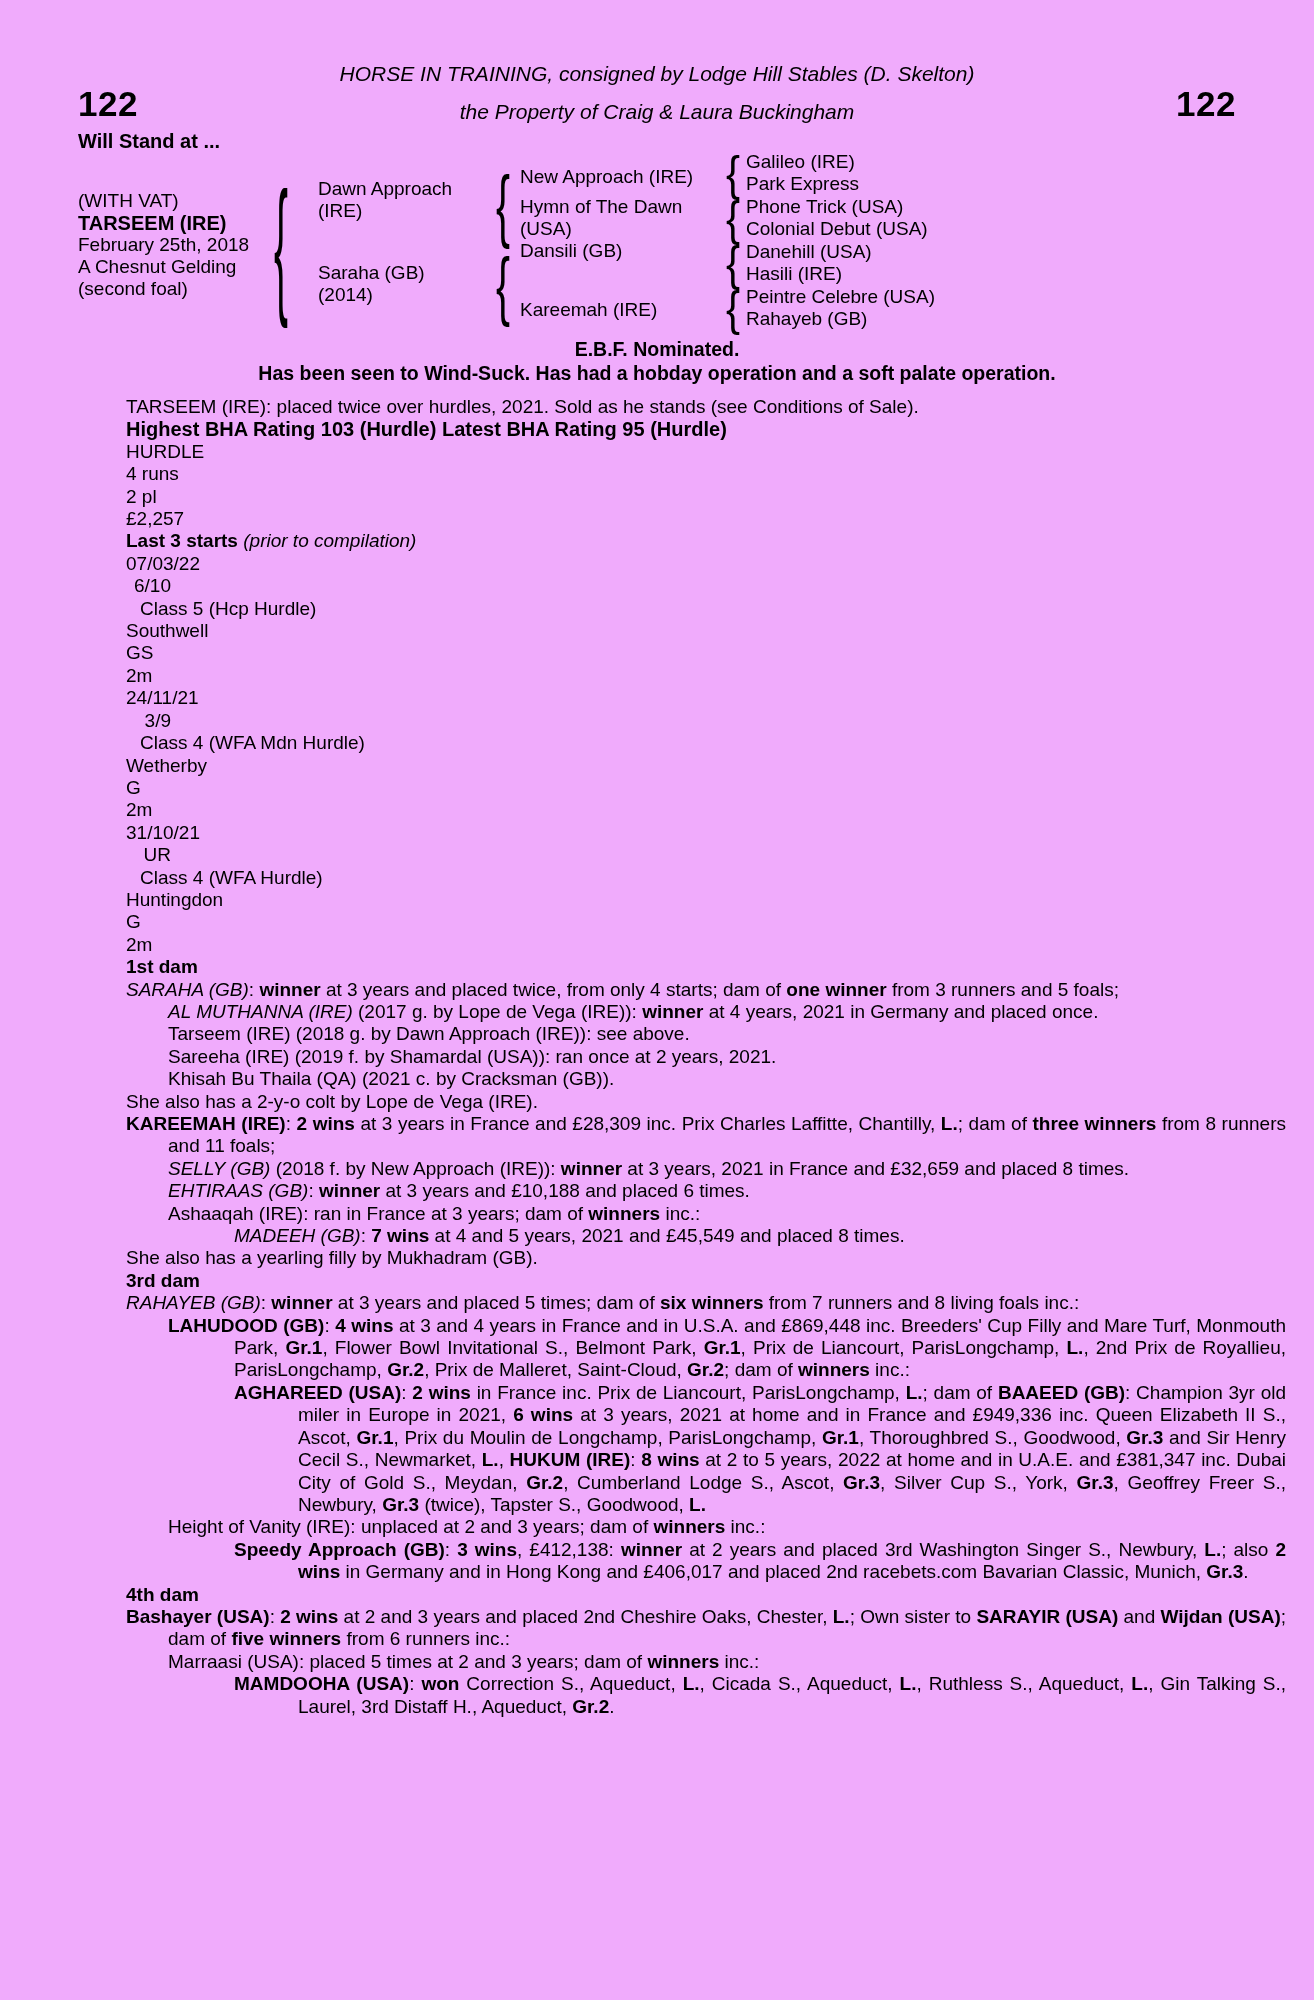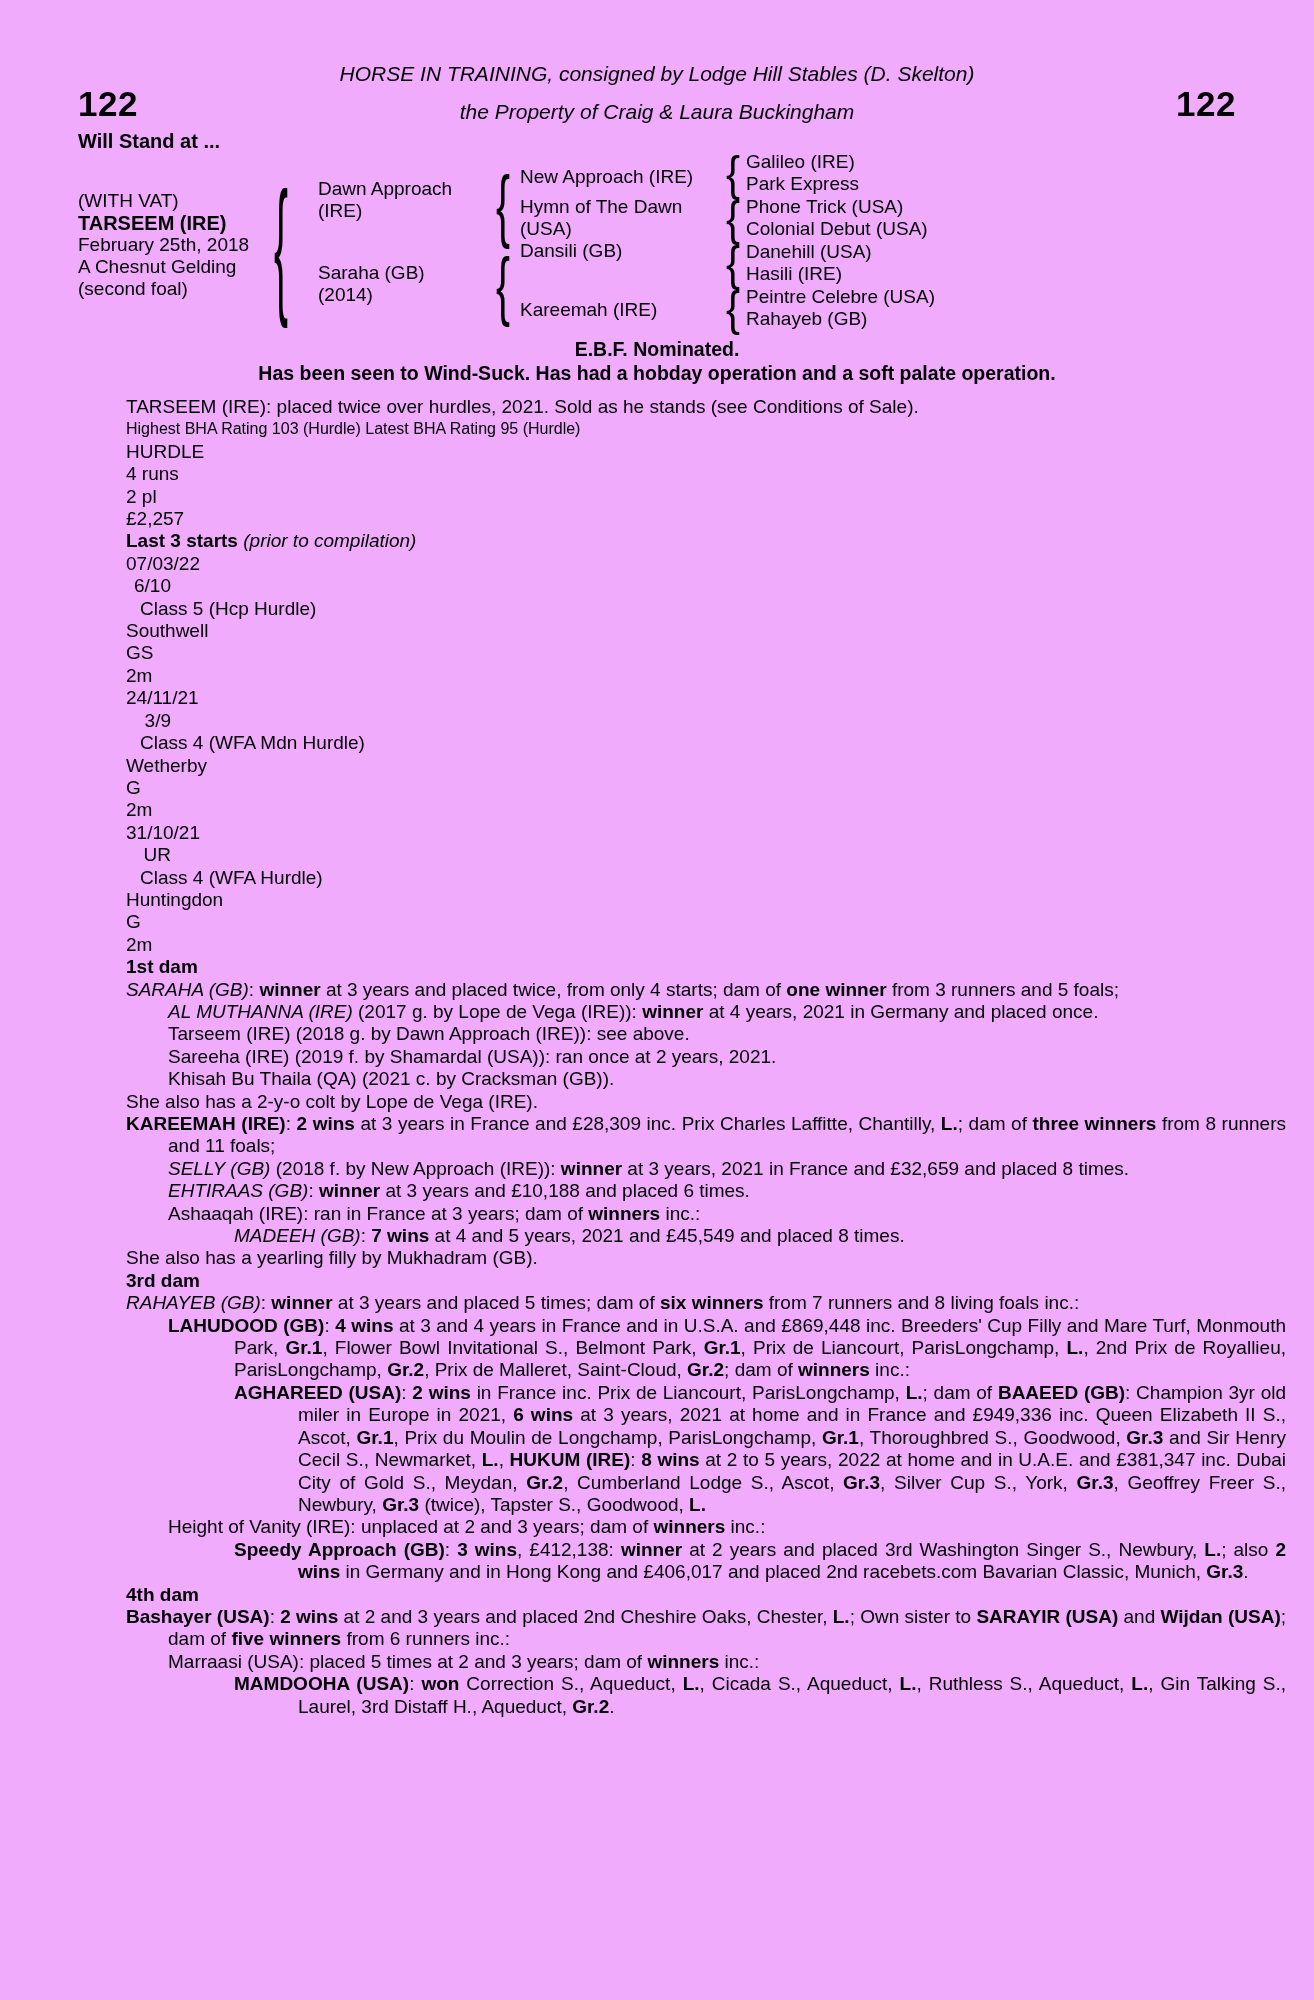--- a/index.html
+++ b/index.html
@@ -19,21 +19,21 @@
   .ped .bold-name{font-weight:700;font-size:20px;}
   .br{position:absolute;font-size:42px;line-height:42px;transform-origin:50% 50%;font-weight:400;}
   .notice{position:absolute;left:0;right:0;top:338px;text-align:center;font-weight:700;font-size:19.5px;line-height:23.5px;}
   .flow{position:absolute;left:78px;top:396px;width:1160px;font-size:19px;line-height:22.4px;margin-left:48px;}
   .flow p{margin:0;text-align:justify;}
   .h0{padding-left:42px;text-indent:-42px;}
   .h1{padding-left:108px;text-indent:-66px;}
   .h2{padding-left:172px;text-indent:-64px;}
   .nojust{text-align:left !important;}
   .tarseem-note{margin-top:10px;}
-  .rathead{font-weight:400;font-size:16px;margin-top:15px;text-align:left;}
+  .rathead{font-weight:700;font-size:20px;margin-top:15px;text-align:left;}
   .trow{display:flex;white-space:nowrap;flex-direction:column;}
   .r-disc{width:225px;}
   .r-runs{width:175px;}
   .r-pl{width:100px;}
   .lasthead{margin-top:12px;text-align:left !important;}
   .c-date{width:97px;}
   .c-pos{width:45px;text-align:right;}
   .c-class{width:415px;padding-left:14px;box-sizing:border-box;}
   .c-course{width:175px;}
   .c-going{width:55px;}

